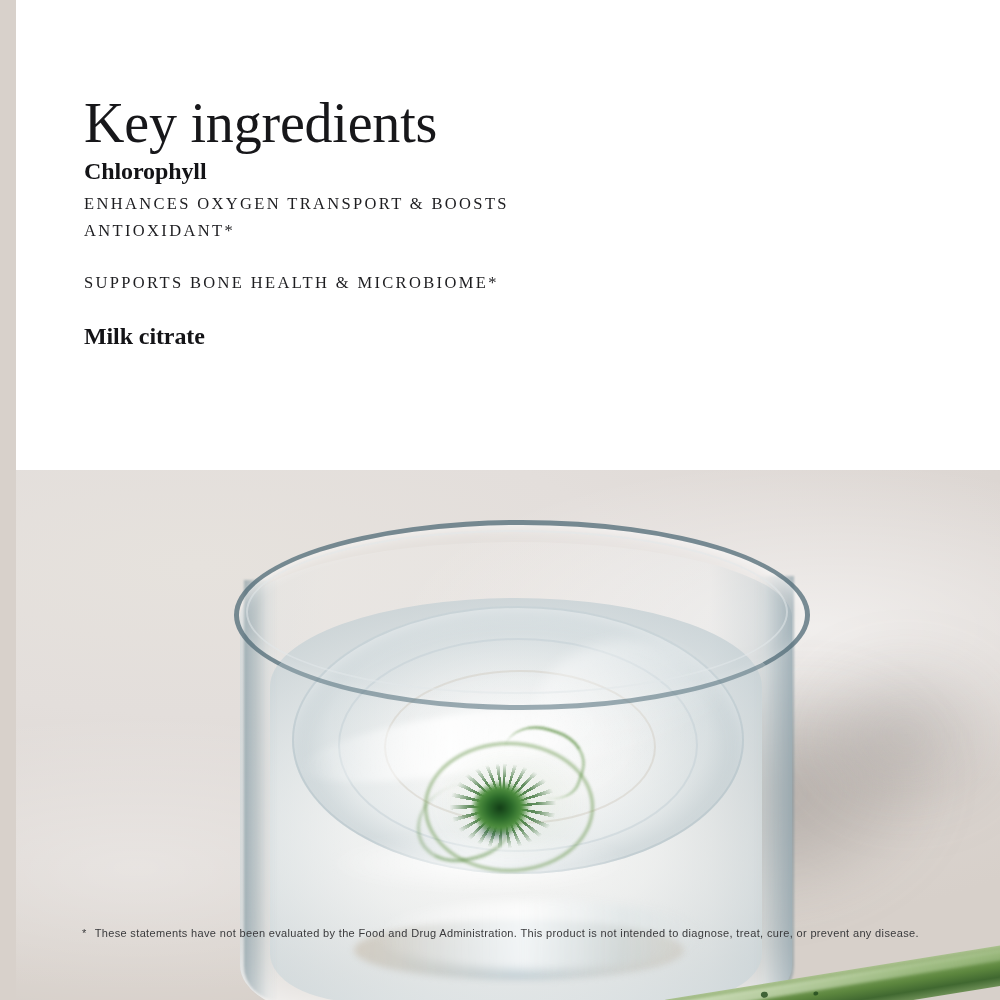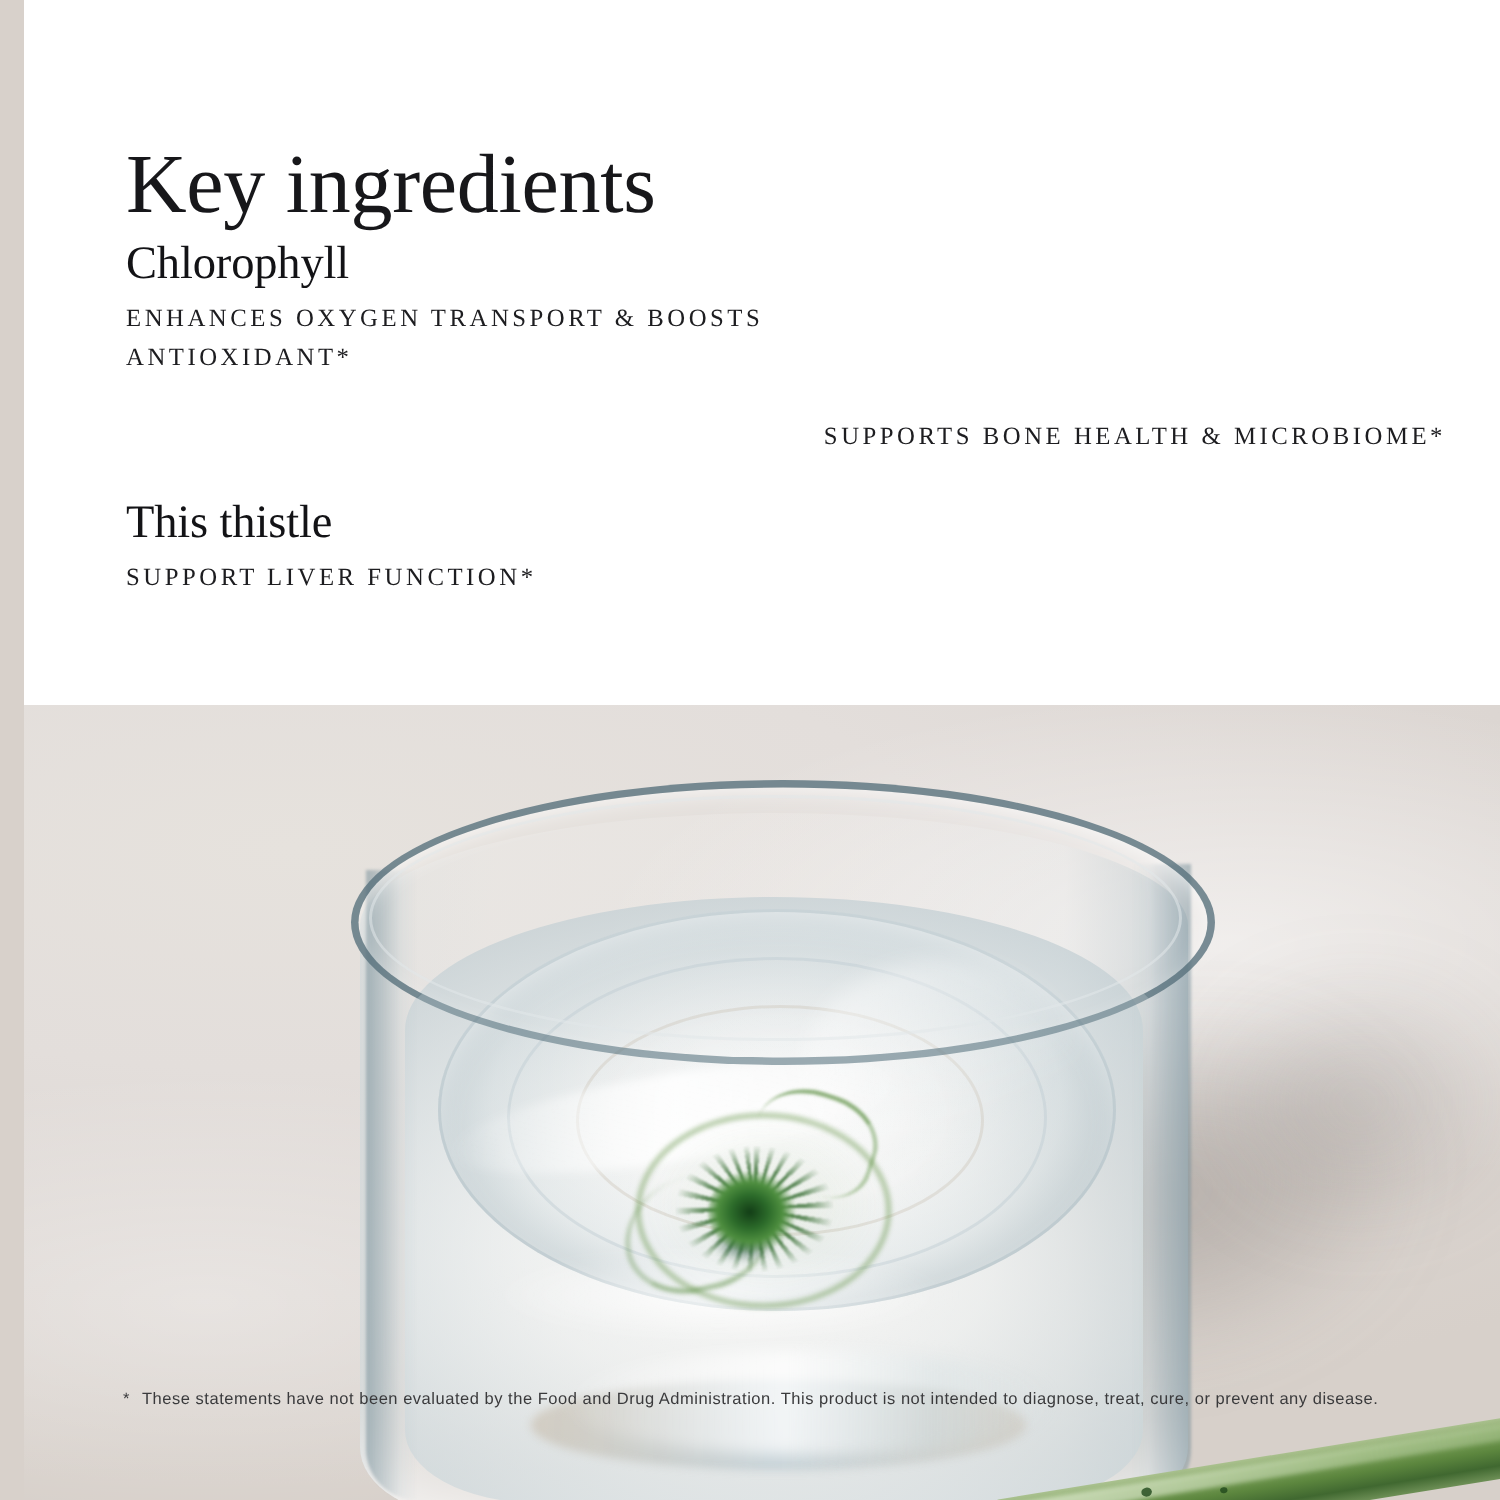--- a/index.html
+++ b/index.html
@@ -324,38 +324,38 @@
   .ing-list {
     position: absolute;
     left: 68px; top: 158px;
     width: 880px;
   }
   .ing {
     margin-bottom: 26px;
   }
   .ing-name {
     font-family: "Liberation Serif", "DejaVu Serif", serif;
-    font-size: 31px;
-    font-weight: 400;
+    font-size: 24px;
+    font-weight: 700;
     color: #131316;
     line-height: 1.12;
     letter-spacing: -0.1px;
   }
   .ing-desc {
     margin-top: 6px;
     font-family: Liberation Serif, serif;
     font-size: 16.5px;
     font-weight: 400;
     letter-spacing: 2.35px;
     color: #1d1d20;
     line-height: 1.62;
     text-transform: uppercase;
     max-width: 430px;
   }
-  .ing.wide .ing-desc { max-width: 880px; text-align: right; }
+  .ing.wide .ing-desc { max-width: 880px; }
 
   .footnote {
     position: absolute;
     left: 66px; top: 925px;
     width: 880px;
     font-family: "Liberation Sans", sans-serif;
     font-size: 11px;
     letter-spacing: .35px;
     color: #3a3a3c;
     line-height: 1.55;
@@ -425,22 +425,21 @@
     </div>
 
     <div class="ing">
     </div>
 
     <div class="ing wide">
       <div class="ing-desc">Supports bone health &amp; microbiome*</div>
     </div>
 
     <div class="ing">
-      <div class="ing-name">This thistle</div>
-      <div class="ing-desc">Support liver function*</div>
+      <div class="ing-name">Milk citrate</div>
     </div>
 
   </div>
 
   <div class="footnote">
     <span class="footnote-star">*</span>
     <span class="footnote-text">These statements have not been evaluated by the Food and Drug Administration. This product is not intended to diagnose, treat, cure, or prevent any disease.</span>
   </div>
 
 </div>

